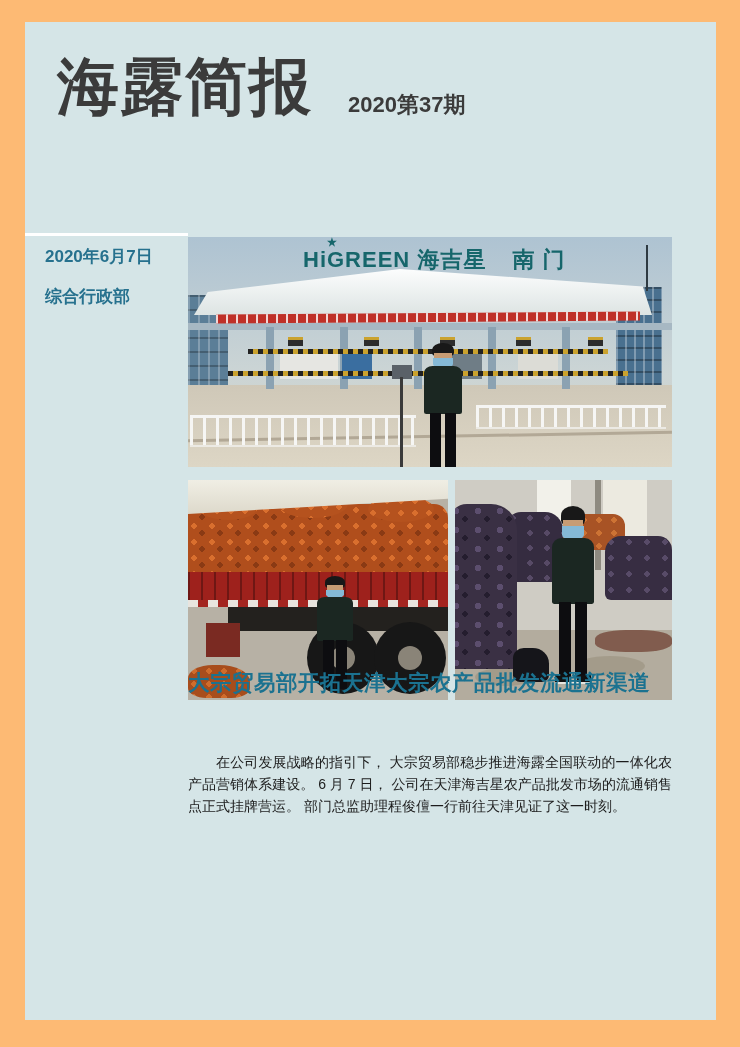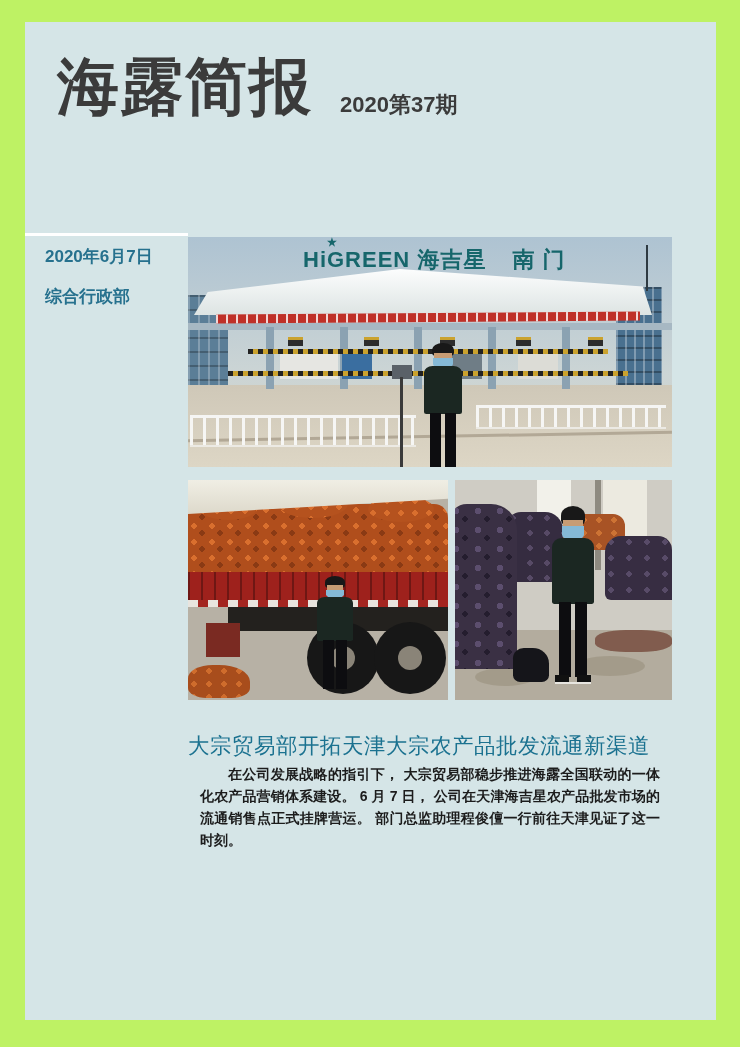--- a/index.html
+++ b/index.html
@@ -1,23 +1,23 @@
 <!DOCTYPE html>
 <html><head>
 <meta charset="utf-8">
 <style>
   * { margin:0; padding:0; box-sizing:border-box; }
   html,body { background:#ffffff; }
   body { font-family:"Liberation Sans", sans-serif; }
-  .page { position:relative; width:740px; height:1047px; background:#bef264; overflow:hidden; }
+  .page { position:relative; width:740px; height:1047px; background:#fdba74; overflow:hidden; }
   .panel { position:absolute; left:25px; top:22px; width:691px; height:998px; background:#d5e5e7; }
 
   
   .title { position:absolute; left:57px; top:56px; font-size:62px; font-weight:700; color:#3b3b3b; letter-spacing:2px; line-height:1; }
-  .issue { position:absolute; left:340px; top:94px; font-size:22px; font-weight:700; color:#3b3b3b; line-height:1; }
+  .issue { position:absolute; left:348px; top:94px; font-size:22px; font-weight:700; color:#3b3b3b; line-height:1; }
 
   
   .divider { position:absolute; left:25px; top:233px; width:163px; height:3px; background:#ffffff; }
   .side-date { position:absolute; left:45px; top:245px; font-size:17px; font-weight:700; color:#26718e; }
   .side-dept { position:absolute; left:45px; top:285px; font-size:17px; font-weight:700; color:#26718e;text-align:right; }
 
   
   .photo { position:absolute; overflow:hidden; }
   .person { position:absolute; }
   .p-hair  { position:absolute; left:24%; width:52%; top:0; height:11%; background:#181818; border-radius:48% 48% 30% 30%; }
@@ -93,23 +93,23 @@
              background-size:22px 19px; }
   .o-pileC { position:absolute; left:52px; top:32px; width:56px; height:70px; background:#352c40; border-radius:14px 18px 0 0;
              background-image:radial-gradient(circle 3px at 6px 6px, #574a66 85%, rgba(0,0,0,0) 86%); background-size:17px 15px; }
   .o-orange { position:absolute; left:108px; top:34px; width:62px; height:36px; background:#a85325; border-radius:10px 12px 0 0;
               background-image:radial-gradient(circle 3px at 6px 6px, #cd7334 85%, rgba(0,0,0,0) 86%); background-size:15px 13px; }
   .o-pileR { position:absolute; left:150px; top:56px; width:67px; height:64px; background:#372d42; border-radius:16px 14px 0 6px;
              background-image:radial-gradient(circle 3px at 6px 6px, #584b68 85%, rgba(0,0,0,0) 86%); background-size:18px 16px; }
   .o-bag { position:absolute; left:58px; top:168px; width:36px; height:34px; background:#15151a; border-radius:30% 45% 20% 20%; }
 
   
-  .headline { position:absolute; left:188px; top:731px; width:500px; font-size:21.5px; font-weight:400; color:#1b7290; letter-spacing:.5px; }
+  .headline { position:absolute; left:188px; top:668px; width:500px; font-size:21.5px; font-weight:700; color:#1b7290; letter-spacing:.5px; }
   .article { position:absolute; left:188px; top:751px; width:484px; font-size:14px; line-height:22px; color:#1c1c1c; text-align:justify; }
-  .article p { text-indent:2em; margin:12px; font-weight:700; }
+  .article p { text-indent:2em; margin:0; font-weight:400; }
 </style>
 </head>
 <body>
 
 <div class="page">
   <div class="panel"></div>
 
   <div class="title">海露简报</div>
   <div class="issue">2020第37期</div>
 

